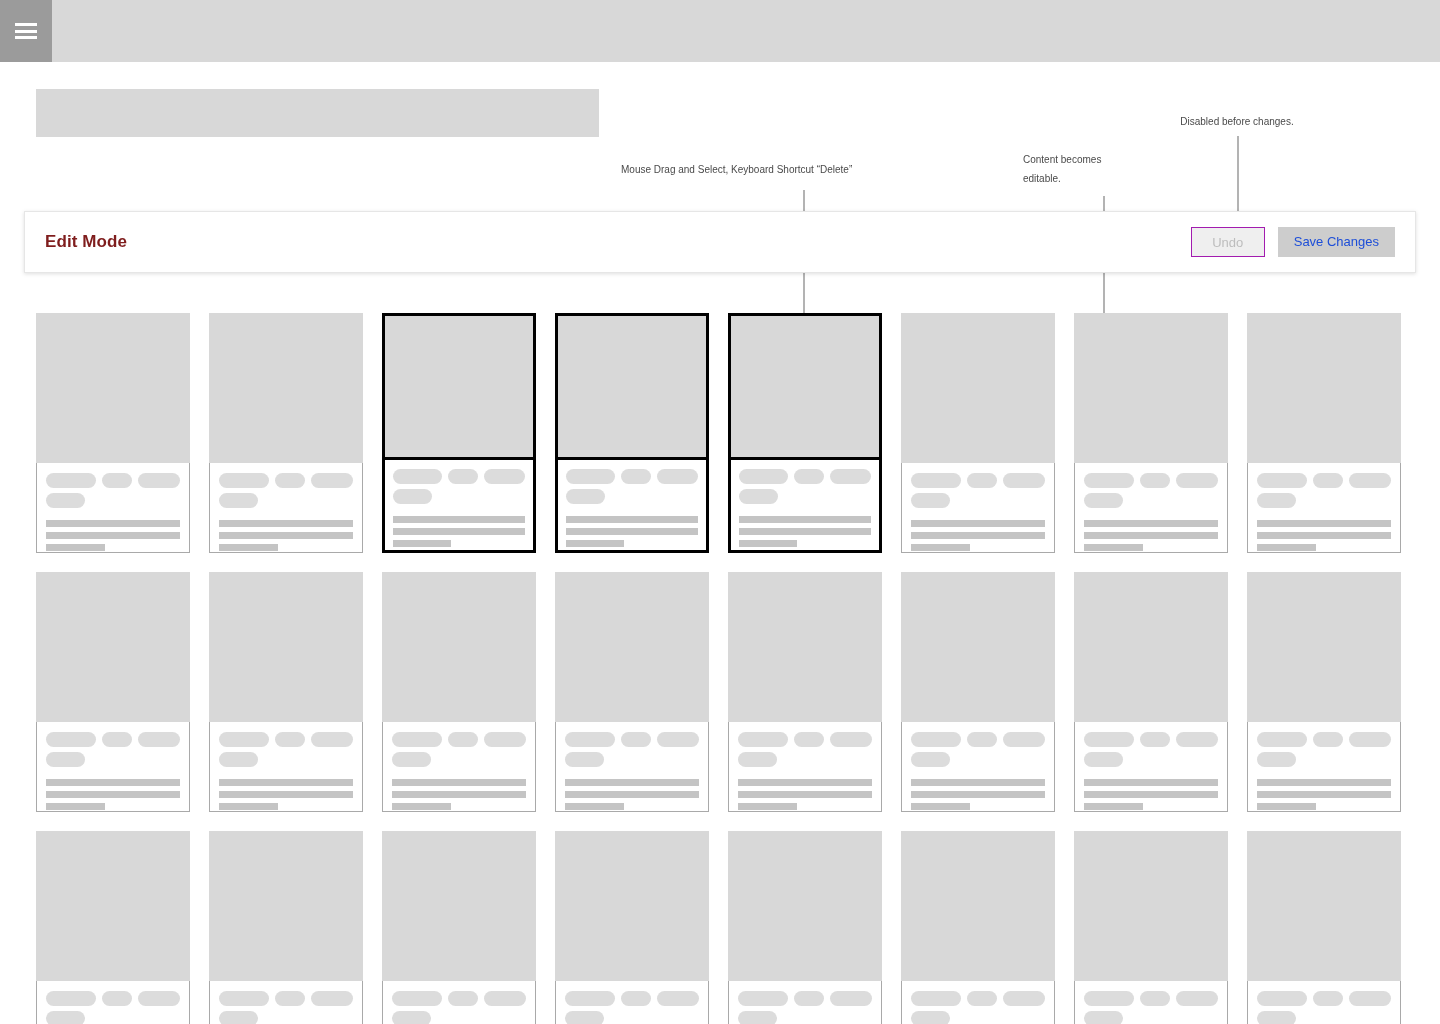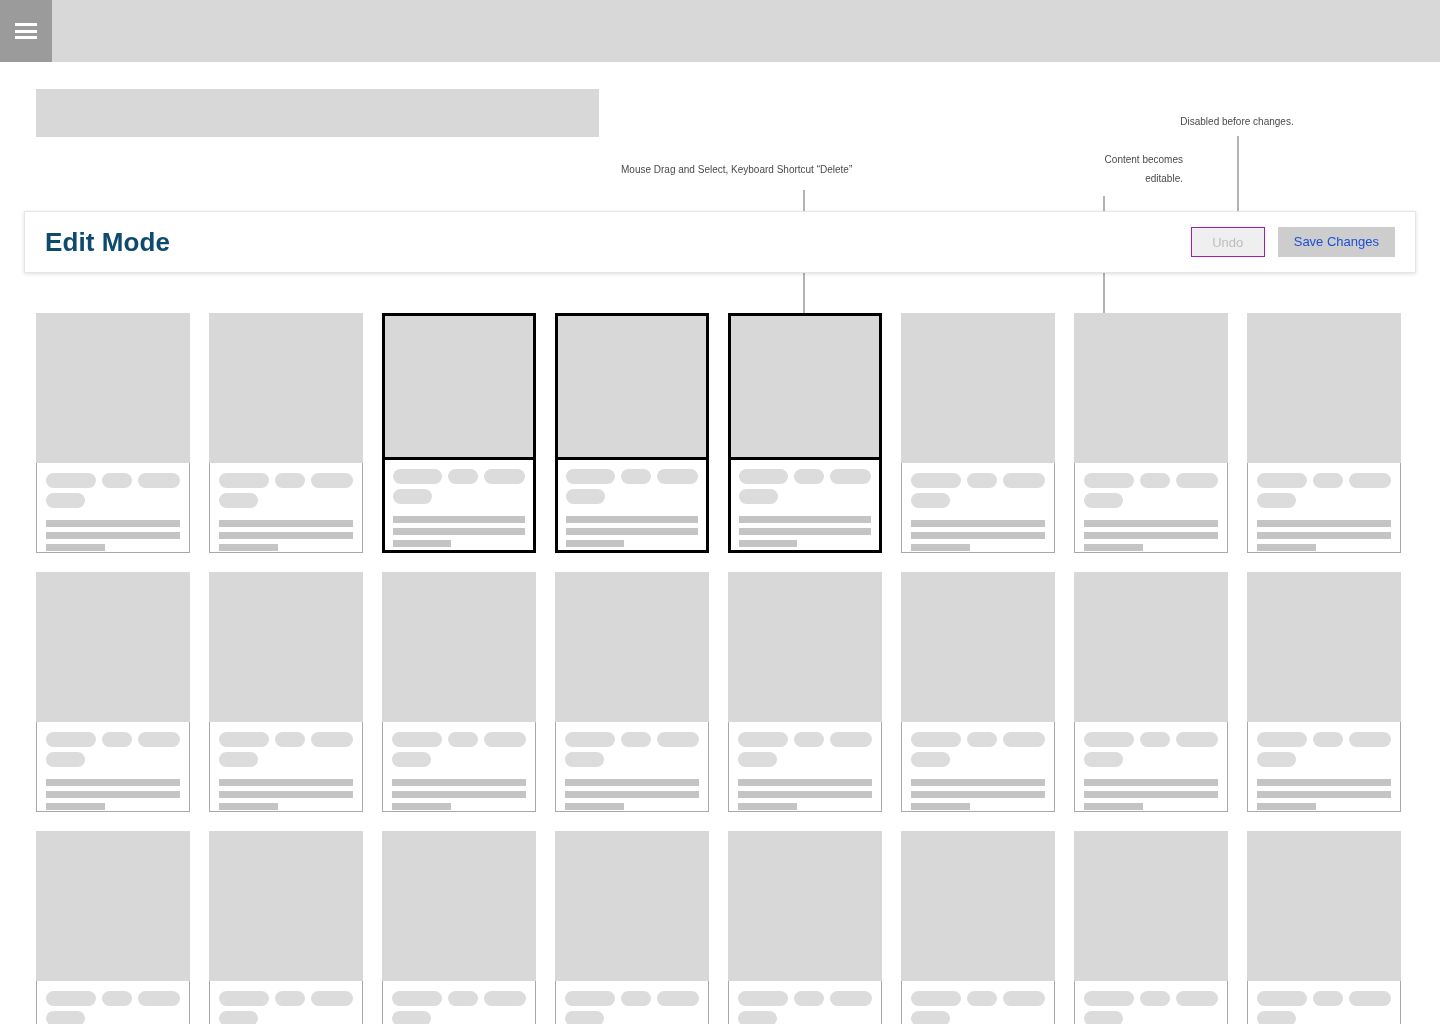--- a/index.html
+++ b/index.html
@@ -70,21 +70,21 @@
   }
   .ann-select {
     left: 621px;
     top: 160px;
     text-align: right;
   }
   .ann-editable {
     left: 1023px;
     top: 150px;
     width: 160px;
-    text-align: right;
+    text-align: left;
   }
   .ann-disabled {
     left: 1130px;
     top: 112px;
     width: 214px;
     text-align: center;
   }
   .connector {
     position: absolute;
     width: 1.5px;
@@ -116,23 +116,23 @@
     background: #ffffff;
     border: 1px solid #e6e6e6;
     box-shadow: 0 1px 4px rgba(0,0,0,0.13);
     box-sizing: border-box;
     display: flex;
     align-items: center;
     justify-content: space-between;
     padding: 0 20px 0 20px;
   }
   .editbar-title {
-    font-size: 26px;
+    font-size: 17px;
     font-weight: bold;
-    color: #0c4a6e;
+    color: #7f1d1d;
     letter-spacing: 0.1px;
   }
   .editbar-actions {
     display: flex;
     align-items: center;
     gap: 13px;
   }
   .btn {
     font-family: "Liberation Sans", sans-serif;
     font-size: 13px;

